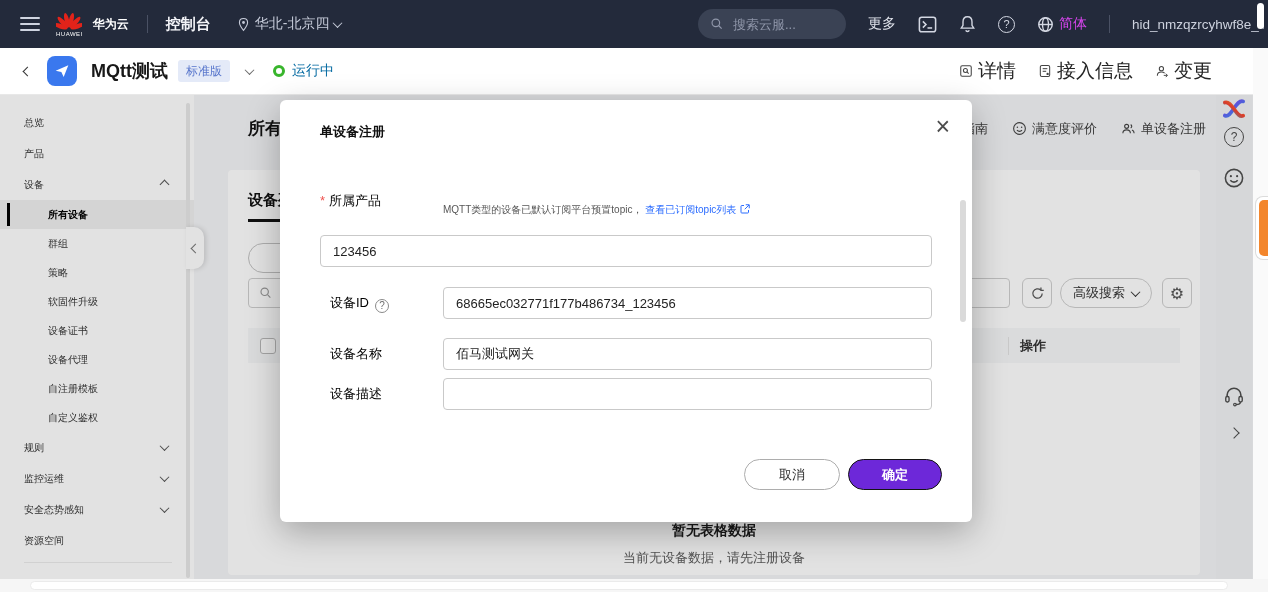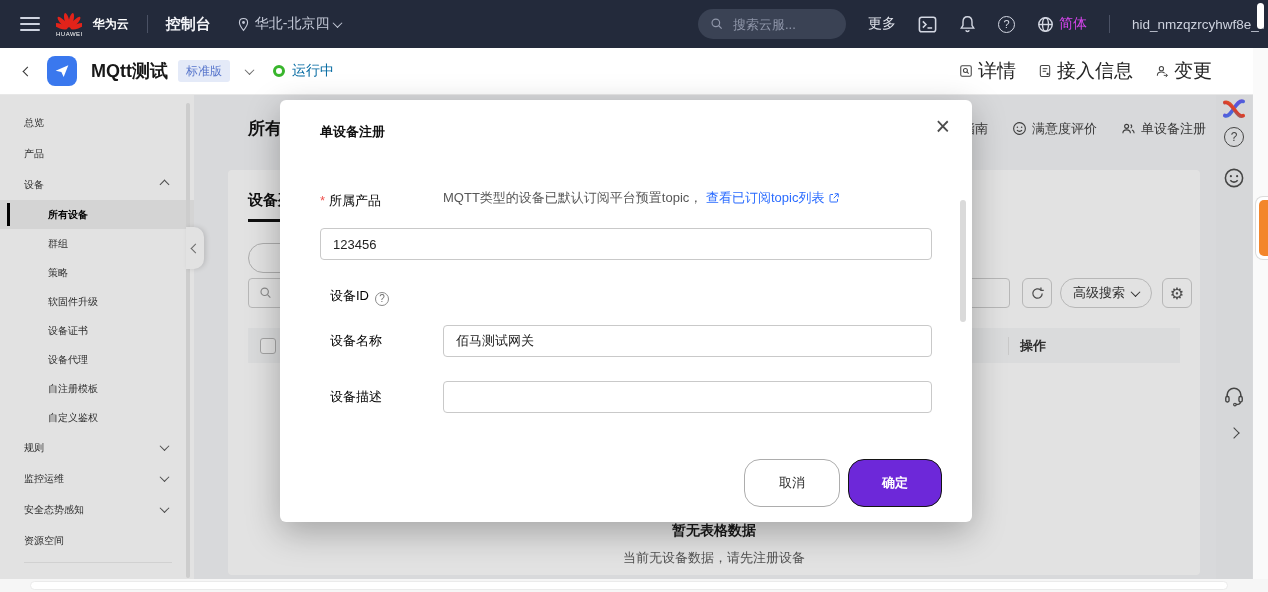--- a/index.html
+++ b/index.html
@@ -86,25 +86,25 @@
   .frow{display:flex;}
   .frow .flabel{width:123px;padding-top:7px;font-size:13px;color:#000000;flex:none;}
   .flabel.req::before{content:"*";color:#ef5350;margin-right:4px;}
   .flabel.noreq{padding-left:10px;}
   .help{display:inline-flex;width:14px;height:14px;border:1px solid #8a8a8a;border-radius:50%;font-size:10px;color:#6e6e6e;align-items:center;justify-content:center;margin-left:6px;vertical-align:-2px;}
   .help::before{content:"?";}
   .fctl{flex:1;}
   .tinput,.select{width:100%;height:32px;border:1px solid #c9c9c9;border-radius:4px;font-size:13px;color:#222;padding:0 12px;background:#fff;font-family:inherit;outline:none;}
   .select{display:flex;align-items:center;justify-content:space-between;color:#222;}
   .select .chev{color:#707070;}
-  .hint{margin-top:4px;font-size:13px;color:#575757;}
+  .hint{margin-top:18px;font-size:10px;color:#575757;}
   .hint a{color:#2b6cff;text-decoration:none;cursor:pointer;}
-  .mb18{margin-bottom:18px;}.mb20{margin-bottom:20px;}.mb19{margin-bottom:19px;}.mb21{margin-bottom:24px;}
+  .mb18{margin-bottom:18px;}.mb20{margin-bottom:20px;}.mb19{margin-bottom:19px;}.mb21{margin-bottom:8px;}
   .modal-footer{display:flex;justify-content:flex-end;gap:8px;padding:25px 30px 0 0;}
-  .btn{height:48px;border-radius:16px;font-size:13px;display:flex;align-items:center;justify-content:center;cursor:pointer;font-family:inherit;}
+  .btn{height:31px;border-radius:16px;font-size:13px;display:flex;align-items:center;justify-content:center;cursor:pointer;font-family:inherit;}
   .btn.cancel{width:96px;background:#fff;border:1px solid #adadad;color:#2b2b2b;}
   .btn.ok{width:94px;background:#6d28d9;border:1px solid #141414;color:#fff;font-weight:bold;}
   .modal-thumb{position:absolute;right:6px;top:100px;width:6px;height:122px;border-radius:3px;background:#dadada;}
   
   .v-track{position:absolute;right:0;top:48px;width:15px;bottom:0;background:#fafafa;z-index:40;}
   .v-thumb-top{position:absolute;right:4px;top:3px;width:7px;height:26px;border-radius:4px;background:#fff;z-index:41;}
   .h-band{position:absolute;left:0;right:0;bottom:0;height:13px;background:#f6f6f6;z-index:42;}
   .h-thumb{position:absolute;left:30px;right:40px;top:2px;height:9px;border-radius:5px;background:#fff;border:1px solid #ebebeb;}
   .fb-tab{position:absolute;right:0;top:196px;width:13px;height:64px;background:#fff;border:1px solid #dcdcdc;border-right:none;border-radius:8px 0 0 8px;z-index:43;}
   .fb-tab .inner{position:absolute;left:3px;top:3px;right:-1px;bottom:3px;background:#f3862c;border-radius:5px 0 0 5px;}
@@ -419,20 +419,21 @@
           </div>
         </div>
       </div>
 
       <div class="frow mb20">
         <div class="fctl"><input class="tinput" value="123456" style=""></div>
       </div>
 
       <div class="frow mb19">
         <div class="flabel noreq"><span>设备ID</span><i class="help"></i></div>
+        <div class="fctl"><input class="tinput" value="68665ec032771f177b486734_123456" style=""></div>
       </div>
 
       <div class="frow mb21">
         <div class="flabel noreq"><span>设备名称</span></div>
         <div class="fctl"><input class="tinput" value="佰马测试网关" style=""></div>
       </div>
 
       <div class="frow">
         <div class="flabel noreq"><span>设备描述</span></div>
         <div class="fctl"><input class="tinput" value="" style=""></div>

